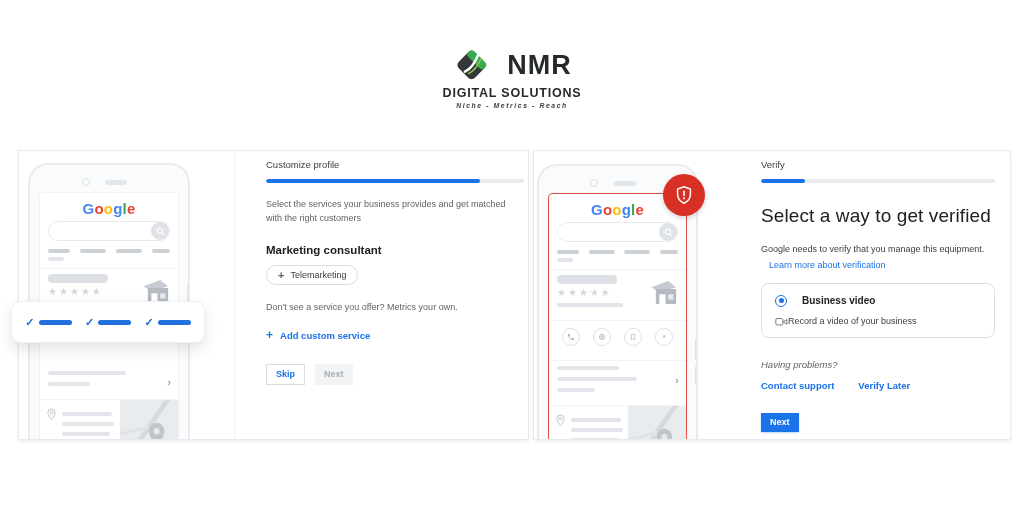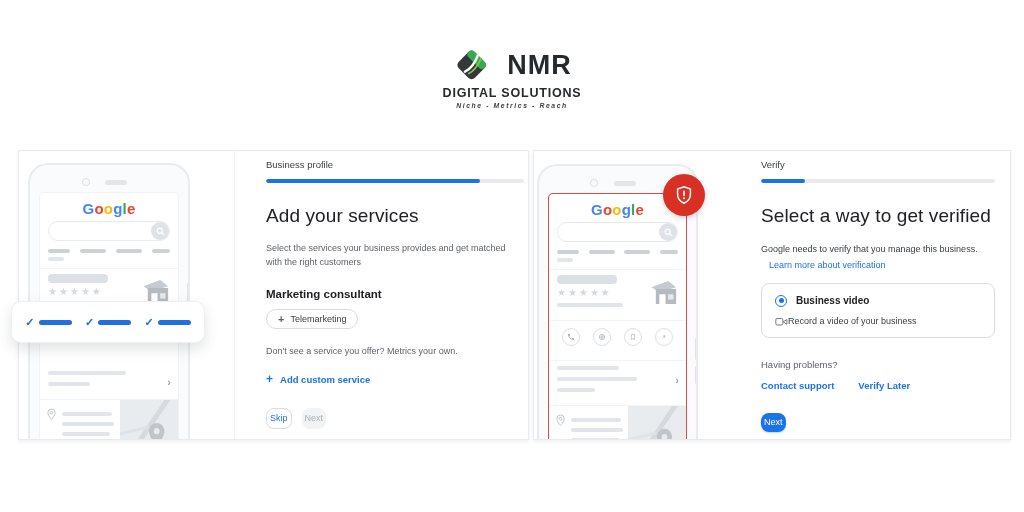--- a/index.html
+++ b/index.html
@@ -68,35 +68,35 @@
   .progress-fill{height:100%;border-radius:2px;background:#1a73e8;}
   .h1{margin-top:22px;font-size:19px;font-weight:400;color:#202124;letter-spacing:0.1px;}
   .desc{margin-top:15px;font-size:9px;line-height:1.5;color:#5f6368;}
   .cat-title{margin-top:19px;font-size:11.5px;font-weight:600;color:#202124;}
   .chip{margin-top:9px;display:inline-flex;align-items:center;gap:6px;height:18px;padding:0 11px;border:1px solid #dadce0;border-radius:10px;background:#fff;font-size:9px;color:#3c4043;cursor:pointer;}
   .chip .plus{color:#5f6368;font-size:11px;font-weight:600;line-height:1;}
   .hint{margin-top:17px;font-size:9px;color:#5f6368;}
   .addlink{margin-top:16px;display:flex;align-items:center;gap:7px;font-size:9.5px;font-weight:600;color:#1a73e8;cursor:pointer;}
   .addlink .plus{font-size:12px;font-weight:600;}
   .btnrow{margin-top:22px;display:flex;gap:10px;}
-  .btn{font-size:9px;font-weight:400;border-radius:8px;padding:5px 3px;line-height:1;cursor:pointer;border:none;font-family:inherit;}
+  .btn{font-size:9px;font-weight:700;border-radius:0;padding:5px 9px;line-height:1;cursor:pointer;border:none;font-family:inherit;}
   .btn-skip{background:#fff;border:1px solid #dadce0;color:#1a73e8;}
   .btn-disabled{background:#f1f3f4;color:#a9aeb3;cursor:default;}
   .btn-primary{background:#1a73e8;color:#fff;box-shadow:0 1px 2px rgba(26,115,232,.3);}
   .link{color:#1a73e8;cursor:pointer;}
   .learn{margin-top:3px;font-size:9px;padding-left:8px;}
   .optbox{margin-top:13px;border:1px solid #dadce0;border-radius:8px;padding:11px 13px 10px;}
-  .optrow{display:flex;align-items:center;gap:9px;}
+  .optrow{display:flex;align-items:center;gap:15px;}
   .radio{width:10px;height:10px;border:1.5px solid #1a73e8;border-radius:50%;display:flex;align-items:center;justify-content:center;flex:none;cursor:pointer;}
   .radio .dot{width:5px;height:5px;border-radius:50%;background:#1a73e8;}
   .optlabel{font-size:10px;font-weight:600;color:#202124;}
   .methodrow{display:flex;margin-top:9px;}
   .method-title{font-size:9px;color:#3c4043;}
   .method-desc{font-size:7.5px;line-height:1.45;color:#80868b;margin-top:2px;}
-  .having{margin-top:21px;font-size:9.5px;color:#5f6368;}
+  .having{margin-top:21px;font-size:9.5px;font-style:italic;color:#5f6368;}
   .linksrow{margin-top:10px;display:flex;gap:24px;font-size:9.5px;font-weight:600;}
 </style>
 </head>
 <body>
 
 <div class="stage">
 
   <div class="logo">
     <div class="logo-row">
       <svg width="38" height="38" viewBox="0 0 40 40">
@@ -192,25 +192,24 @@
         <span class="check">✓</span>
           <span class="bluebar"></span>
       </div>
       <div class="grp">
         <span class="check">✓</span>
           <span class="bluebar"></span>
       </div>
     </div>
 
     <div class="content content-left">
-      <div class="step-label">Business profile</div>
+      <div class="step-label">Customize profile</div>
       <div class="progress-track">
         <div class="progress-fill" style="width: 83%;"></div>
       </div>
-      <div class="h1">Add your services</div>
       <div class="desc">Select the services your business provides and get matched with the right customers</div>
       <div class="cat-title">Marketing consultant</div>
       <div>
         <div class="chip">
           <span class="plus">+</span>
           <span>Telemarketing</span>
         </div>
       </div>
       <div class="hint">Don't see a service you offer? Metrics your own.</div>
       <div class="addlink">
@@ -324,21 +323,21 @@
         <circle cx="12" cy="15.6" r="1.1" fill="#ffffff"></circle>
       </svg>
     </div>
 
     <div class="content content-right">
       <div class="step-label">Verify</div>
       <div class="progress-track">
         <div class="progress-fill" style="width: 19%;"></div>
       </div>
       <div class="h1">Select a way to get verified</div>
-      <div class="desc" style="margin-top:16px;color:#3c4043;">Google needs to verify that you manage this business.</div>
+      <div class="desc" style="margin-top:16px;color:#3c4043;">Google needs to verify that you manage this equipment.</div>
       <div class="learn link">Learn more about verification</div>
 
       <div class="optbox">
         <div class="optrow">
           <div class="radio">
               <div class="dot"></div>
             </div>
           <div class="optlabel">Business video</div>
         </div>
         <div class="methodrow">

